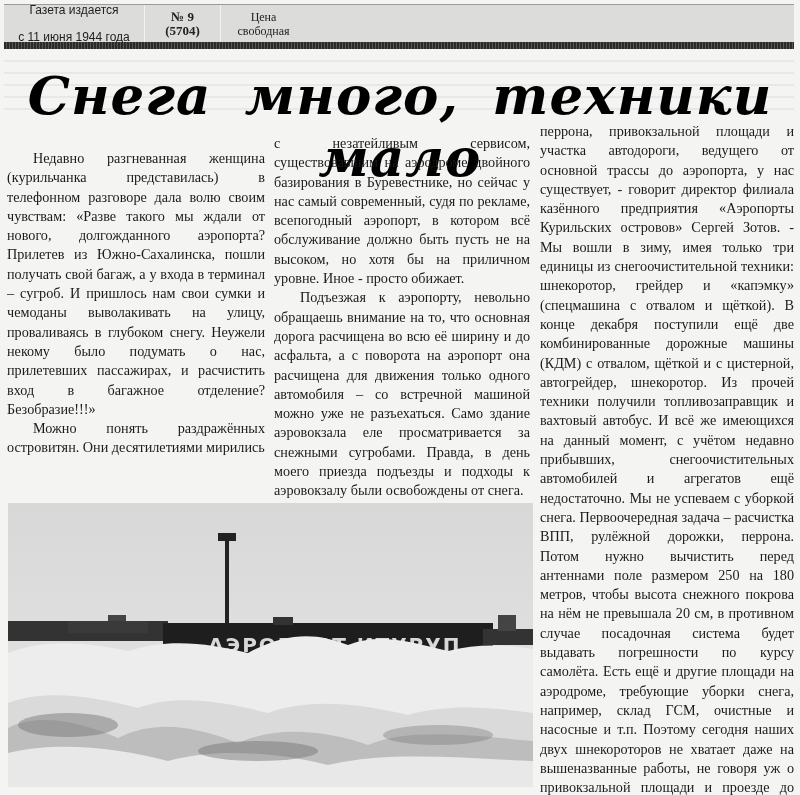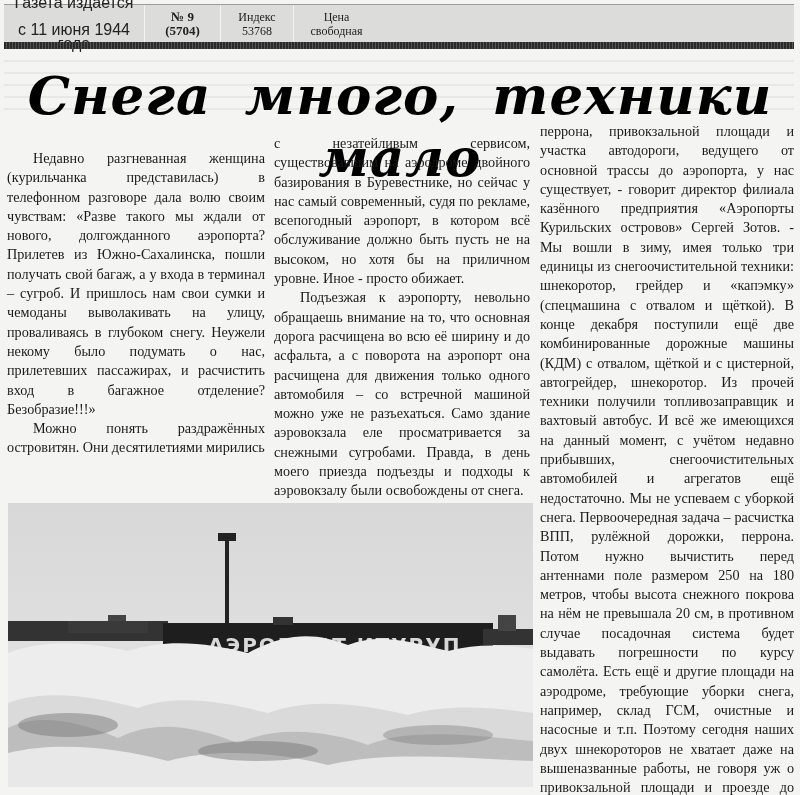--- a/index.html
+++ b/index.html
@@ -14,21 +14,21 @@
     position:absolute; left:4px; top:4px; width:790px; height:37px;
     background:#dcdcda;
     border-top:1px solid #9a9a9a;
     display:flex; align-items:stretch;
   }
   .masthead .cell {
     display:flex; flex-direction:column; justify-content:center; align-items:center;
     border-right:1px solid #f2f2f2;
     text-align:center; line-height:14px;
   }
-  .masthead .sans { font-family:"Liberation Sans", sans-serif; font-size:16px; color:#222;gap:13px; }
+  .masthead .sans { font-family:"Liberation Sans", sans-serif; font-size:12px; color:#222;gap:13px; }
   .masthead .serif { font-family:"Liberation Serif", serif; font-size:12px; color:#222; }
   .masthead .issue { font-weight:bold; font-size:13px; }
   .masthead .date { font-weight:bold; font-size:17px; }
   .rule {
     position:absolute; left:4px; top:42px; width:790px; height:7px;
     background:repeating-linear-gradient(90deg,#2a2a2a 0 2px,#555 2px 3px);
   }
   .faint-bg {
     position:absolute; left:4px; top:50px; width:790px; height:60px;
     background:repeating-linear-gradient(180deg, transparent 0 10px, rgba(0,0,0,0.05) 10px 12px);
@@ -55,24 +55,20 @@
 <body>
 
 <div class="masthead">
   <div class="cell sans" style="width:140px">
     <span>Газета издается</span>
     <span>с 11 июня 1944 года</span>
   </div>
   <div class="cell serif issue" style="width:75px">
     <span>№ 9</span>
     <span>(5704)</span>
-  </div>
-  <div class="cell serif" style="width:72px">
-    <span>Индекс</span>
-    <span>53768</span>
   </div>
   <div class="cell serif" style="width:85px;border-right:none">
     <span>Цена</span>
     <span>свободная</span>
   </div>
 </div>
 <div class="rule"></div>
 <div class="faint-bg"></div>
 
 <div class="headline">Снега много, техники мало</div>

